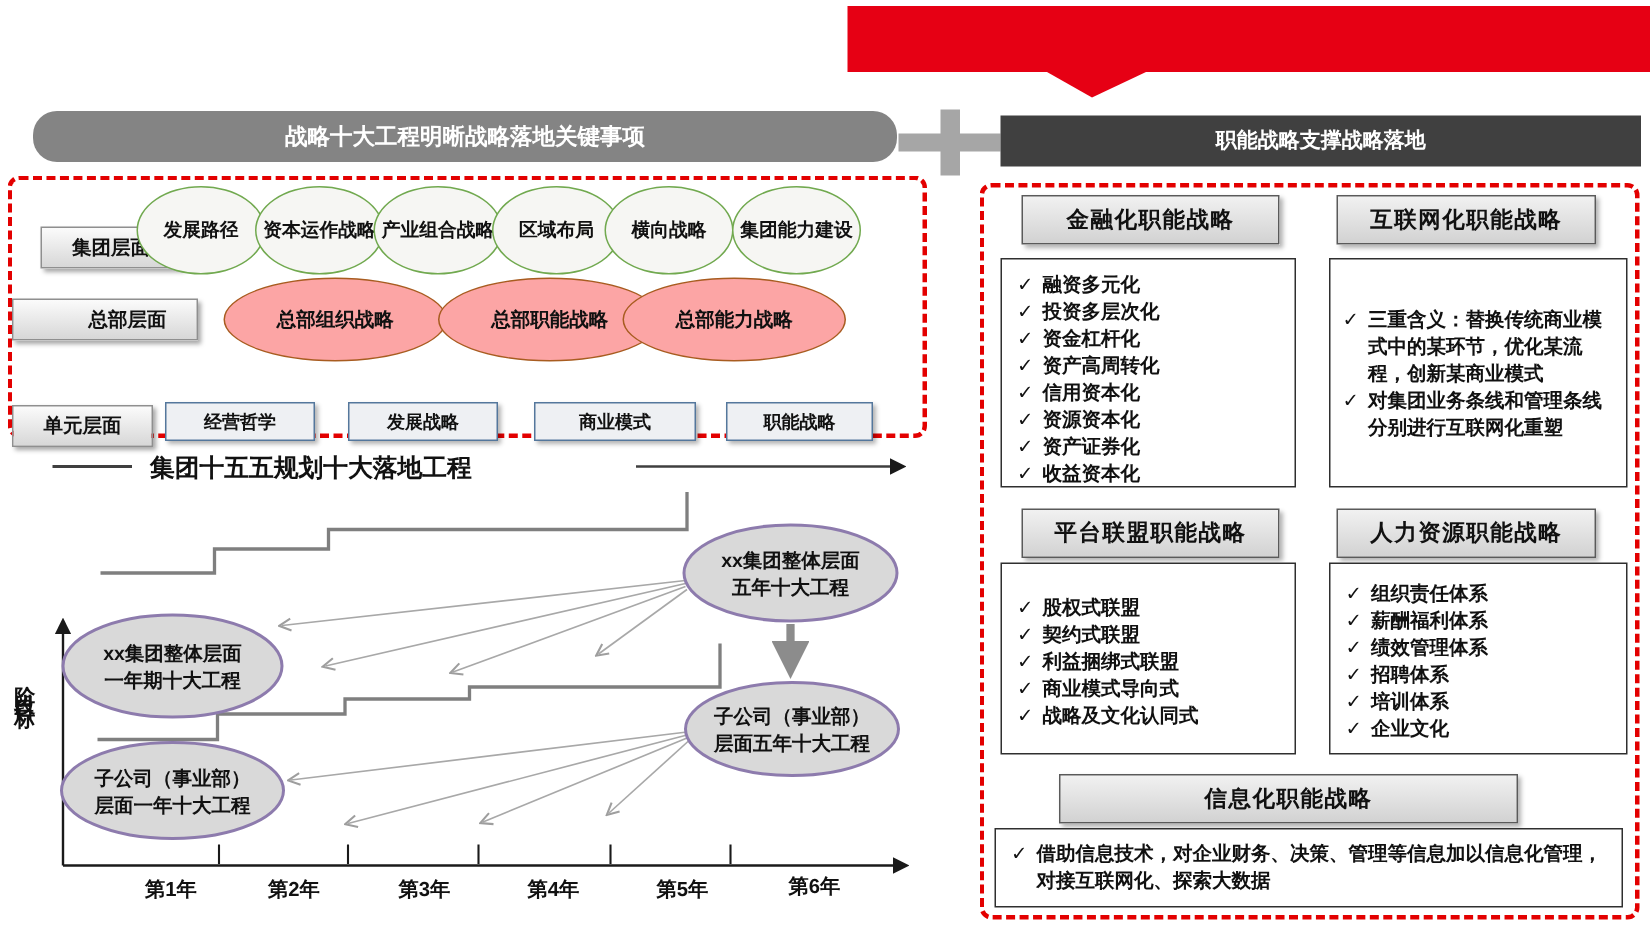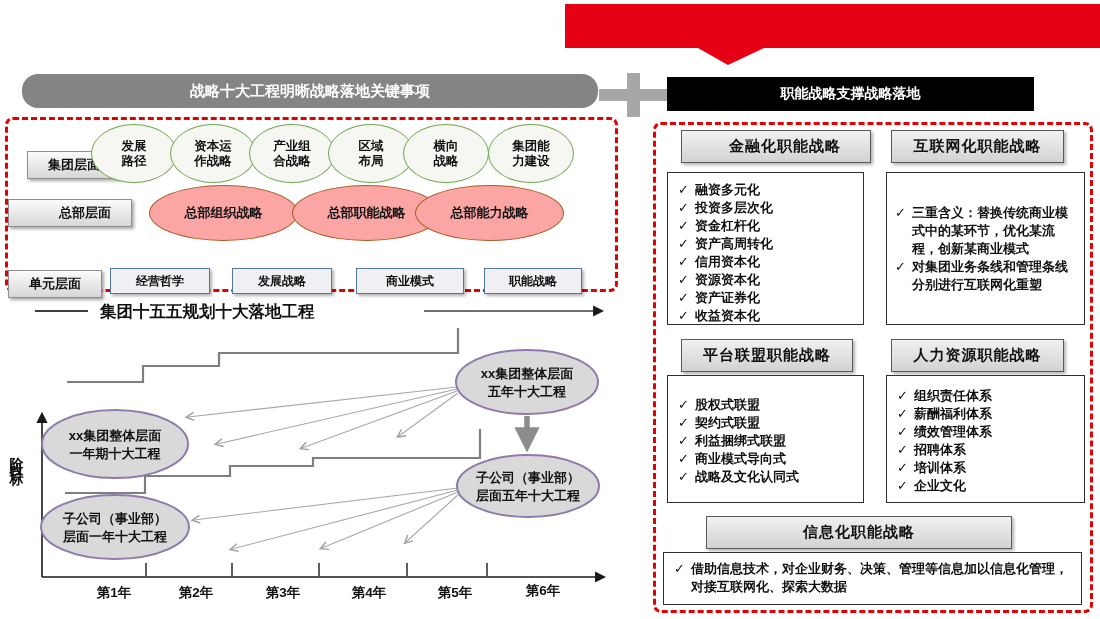--- a/index.html
+++ b/index.html
@@ -18,42 +18,42 @@
     position:absolute;left:133px;top:44px;width:0;height:0;
     border-left:30px solid transparent;border-right:36px solid transparent;
     border-top:17px solid #e60014;
   }
   
   .hdr{
     position:absolute;height:34px;display:flex;align-items:center;justify-content:center;
     color:#fff;font-weight:bold;background:#848484;
   }
   .hdr.left{left:22px;top:74px;width:576px;font-size:15px;border-radius:16px;}
-  .hdr.right{left:667px;top:77px;width:367px;font-size:14px;background:#000000;}
+  .hdr.right{left:667px;top:77px;width:427px;font-size:14px;background:#404040;}
   .plus{position:absolute;left:0;top:0;}
   .plus .pbar{position:absolute;background:#a6a6a6;}
   .plus .ph{left:599px;top:89px;width:68px;height:12px;}
   .plus .pv{left:627px;top:73px;width:13px;height:44px;}
   
   .dashed{position:absolute;border:3px dashed #e30000;border-radius:8px;}
   .box-left{left:5px;top:117px;width:607px;height:169px;}
   .box-right{left:653px;top:122px;width:434px;height:485px;}
   
   .lvl-label{
     position:absolute;left:8px;width:92px;height:26px;
     background:linear-gradient(#fbfbfb,#d7d7d7);
     border:1px solid #8f8f8f;box-shadow:2px 2px 3px rgba(0,0,0,.35);
     display:flex;align-items:center;justify-content:center;
     font-size:13px;font-weight:bold;
   }
   .layer{position:absolute;left:0;top:0;width:1100px;height:0;}
   .g-oval{
     position:absolute;top:124px;width:84px;height:57px;border-radius:50%;
     background:#f6f6f3;border:1.6px solid #71a94f;
-    display:flex;flex-direction:column;align-items:center;justify-content:center;
+    display:flex;flex-direction:row;align-items:center;justify-content:center;
     font-size:12.5px;font-weight:bold;line-height:15px;text-align:center;
   }
   .g-oval:nth-child(1){left:91px;}  .g-oval:nth-child(2){left:170px;}
   .g-oval:nth-child(3){left:249px;} .g-oval:nth-child(4){left:328px;}
   .g-oval:nth-child(5){left:403px;} .g-oval:nth-child(6){left:488px;}
   .h-oval{
     position:absolute;top:185px;width:147px;height:54px;border-radius:50%;
     background:#fca5a5;border:1.6px solid #a85c20;
     display:flex;align-items:center;justify-content:center;
     font-size:13px;font-weight:bold;
@@ -88,21 +88,21 @@
     box-sizing:border-box;display:flex;flex-direction:column;
   }
   ul.list{list-style:none;margin:0;padding:0;}
   .item{display:flex;gap:4px;font-size:13px;font-weight:bold;line-height:18px;}
   .chk{flex:0 0 13px;}
   #fin-box{left:667px;top:172px;width:197px;height:153px;padding:8px 6px 0 10px;}
   #net-box{left:886px;top:172px;width:199px;height:153px;padding:0 4px 0 8px;justify-content:center;}
   #plat-box{left:667px;top:375px;width:197px;height:128px;padding:20px 6px 0 10px;}
   #hr-box{left:886px;top:375px;width:199px;height:128px;padding:11px 4px 0 10px;}
   #info-box{left:663px;top:552px;width:419px;height:53px;padding:7px 8px 0 10px;}
-  #fin-hdr{left:681px;top:130px;width:170px;padding-left:18px;}
+  #fin-hdr{left:681px;top:130px;width:170px;}
   #net-hdr{left:891px;top:130px;width:171px;}
   #plat-hdr{left:681px;top:339px;width:170px;}
   #hr-hdr{left:891px;top:339px;width:171px;}
   #info-hdr{left:706px;top:516px;width:304px;}
 </style>
 </head>
 <body>
 
 <div class="stage">
 

